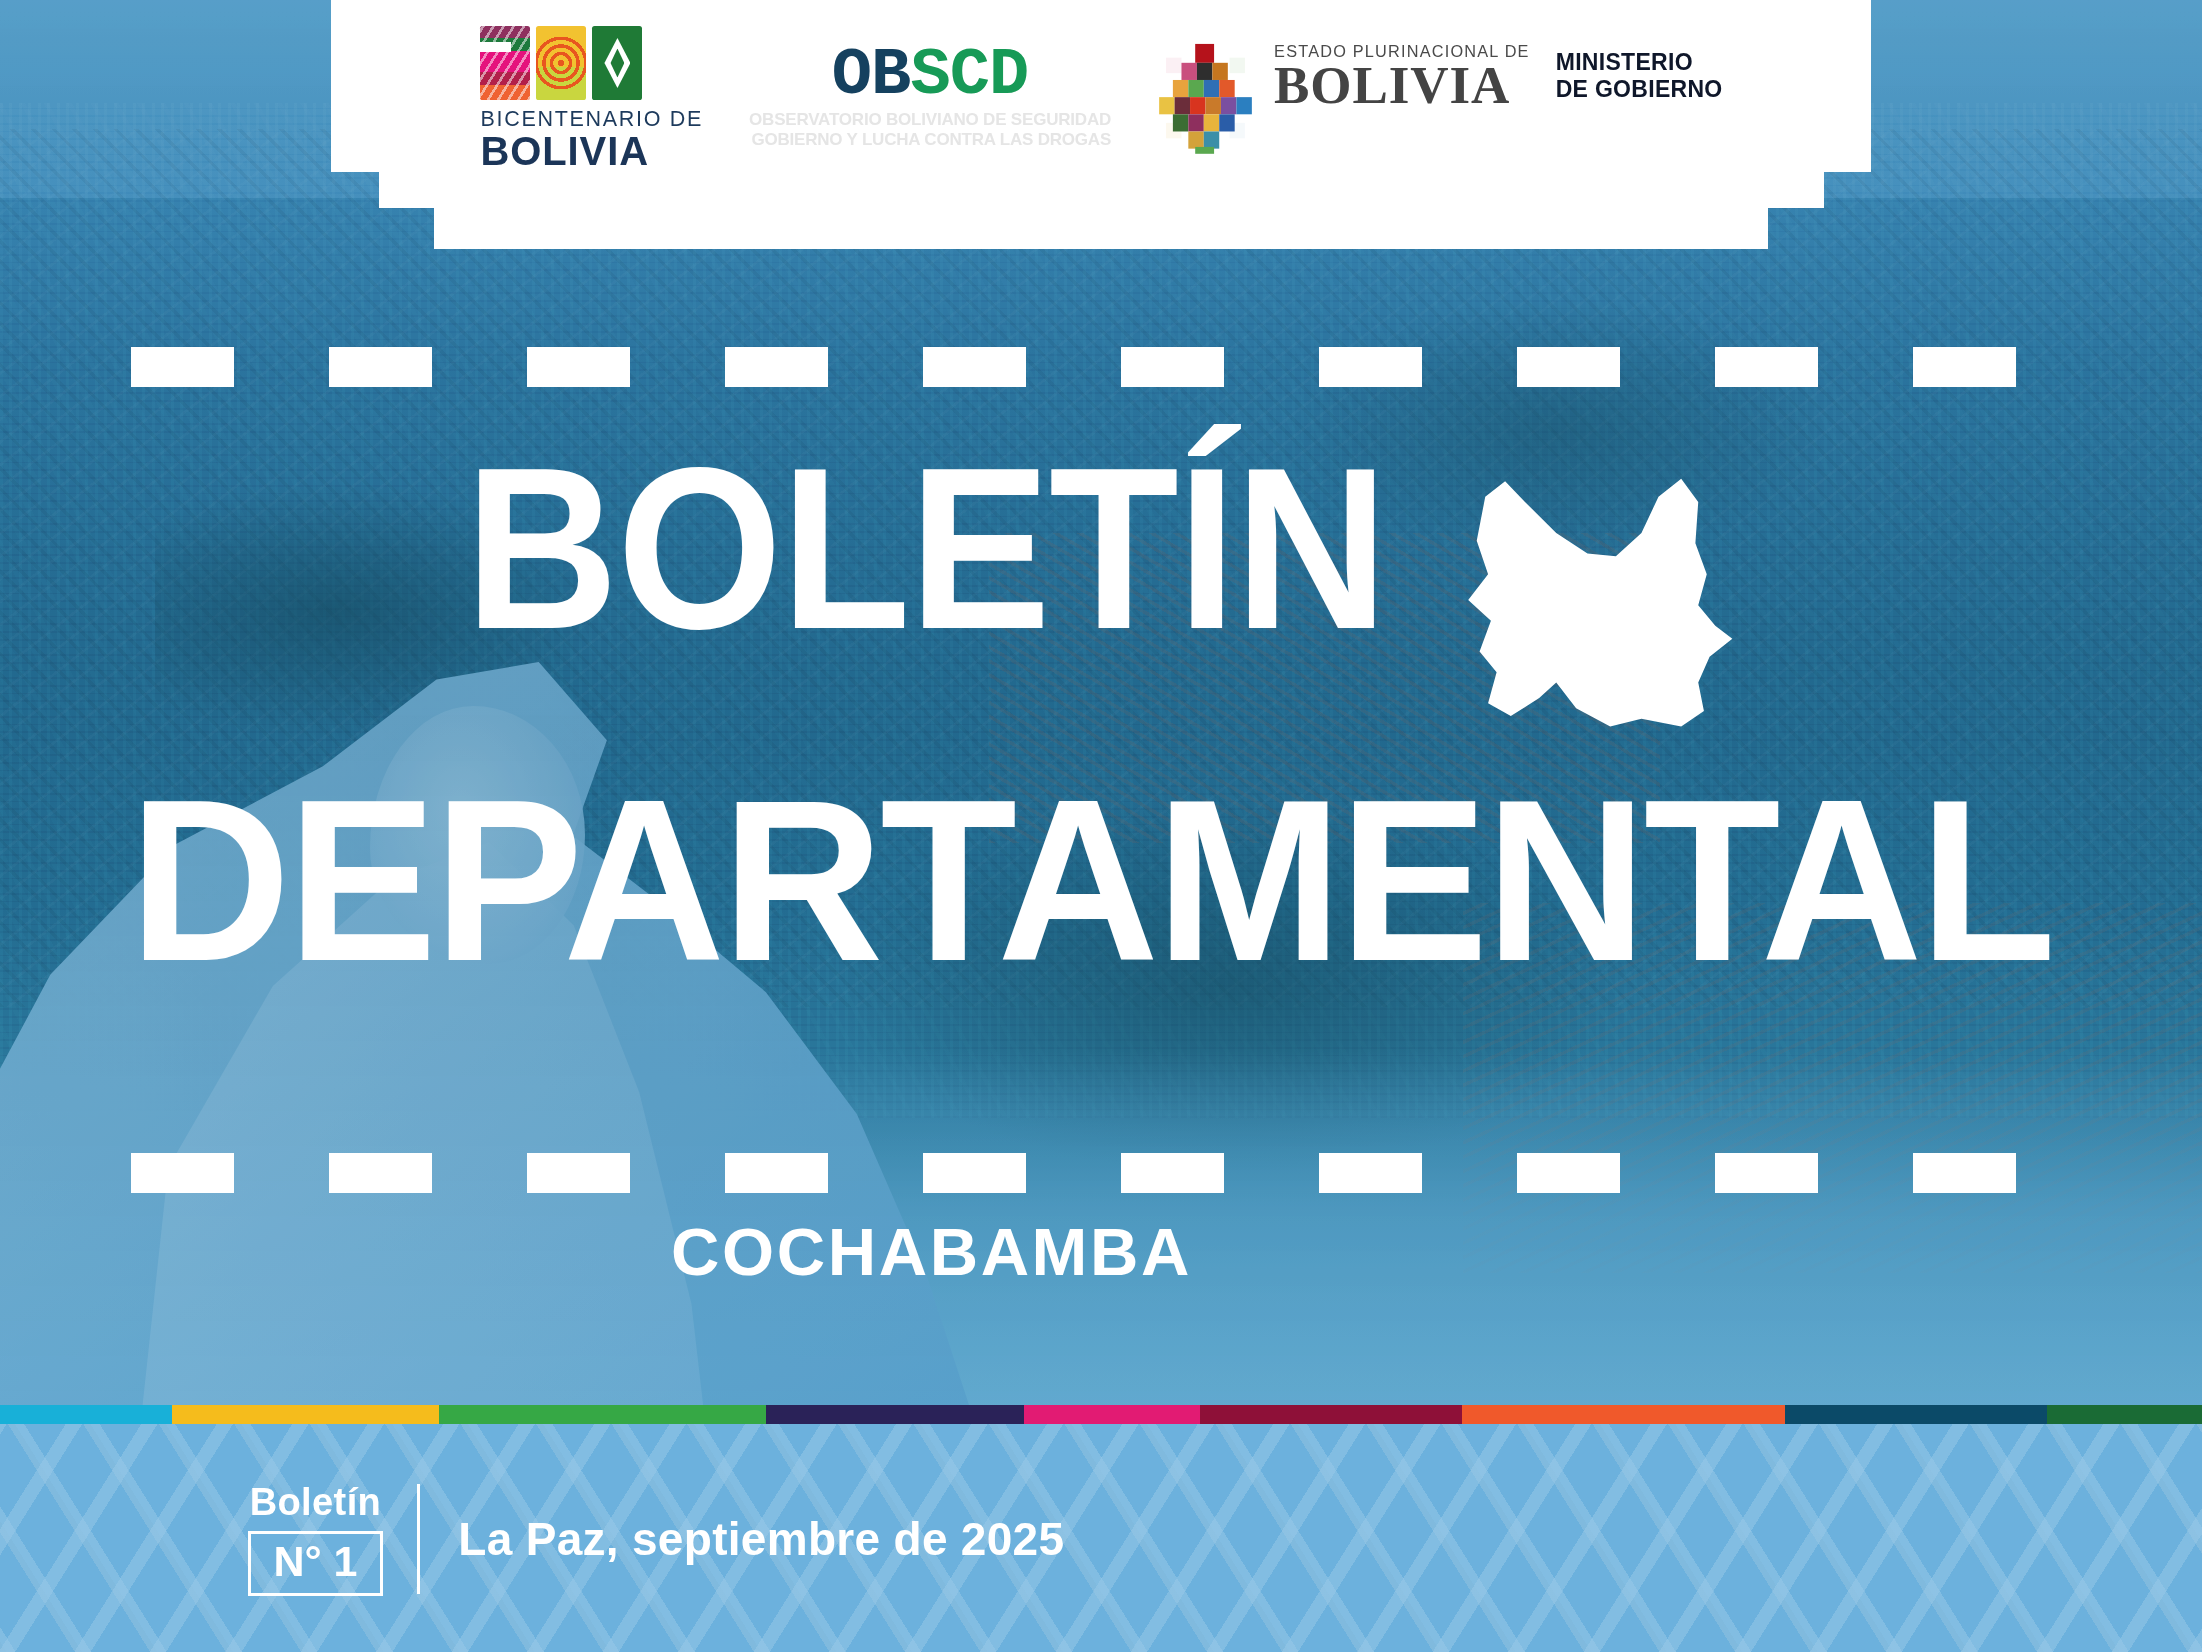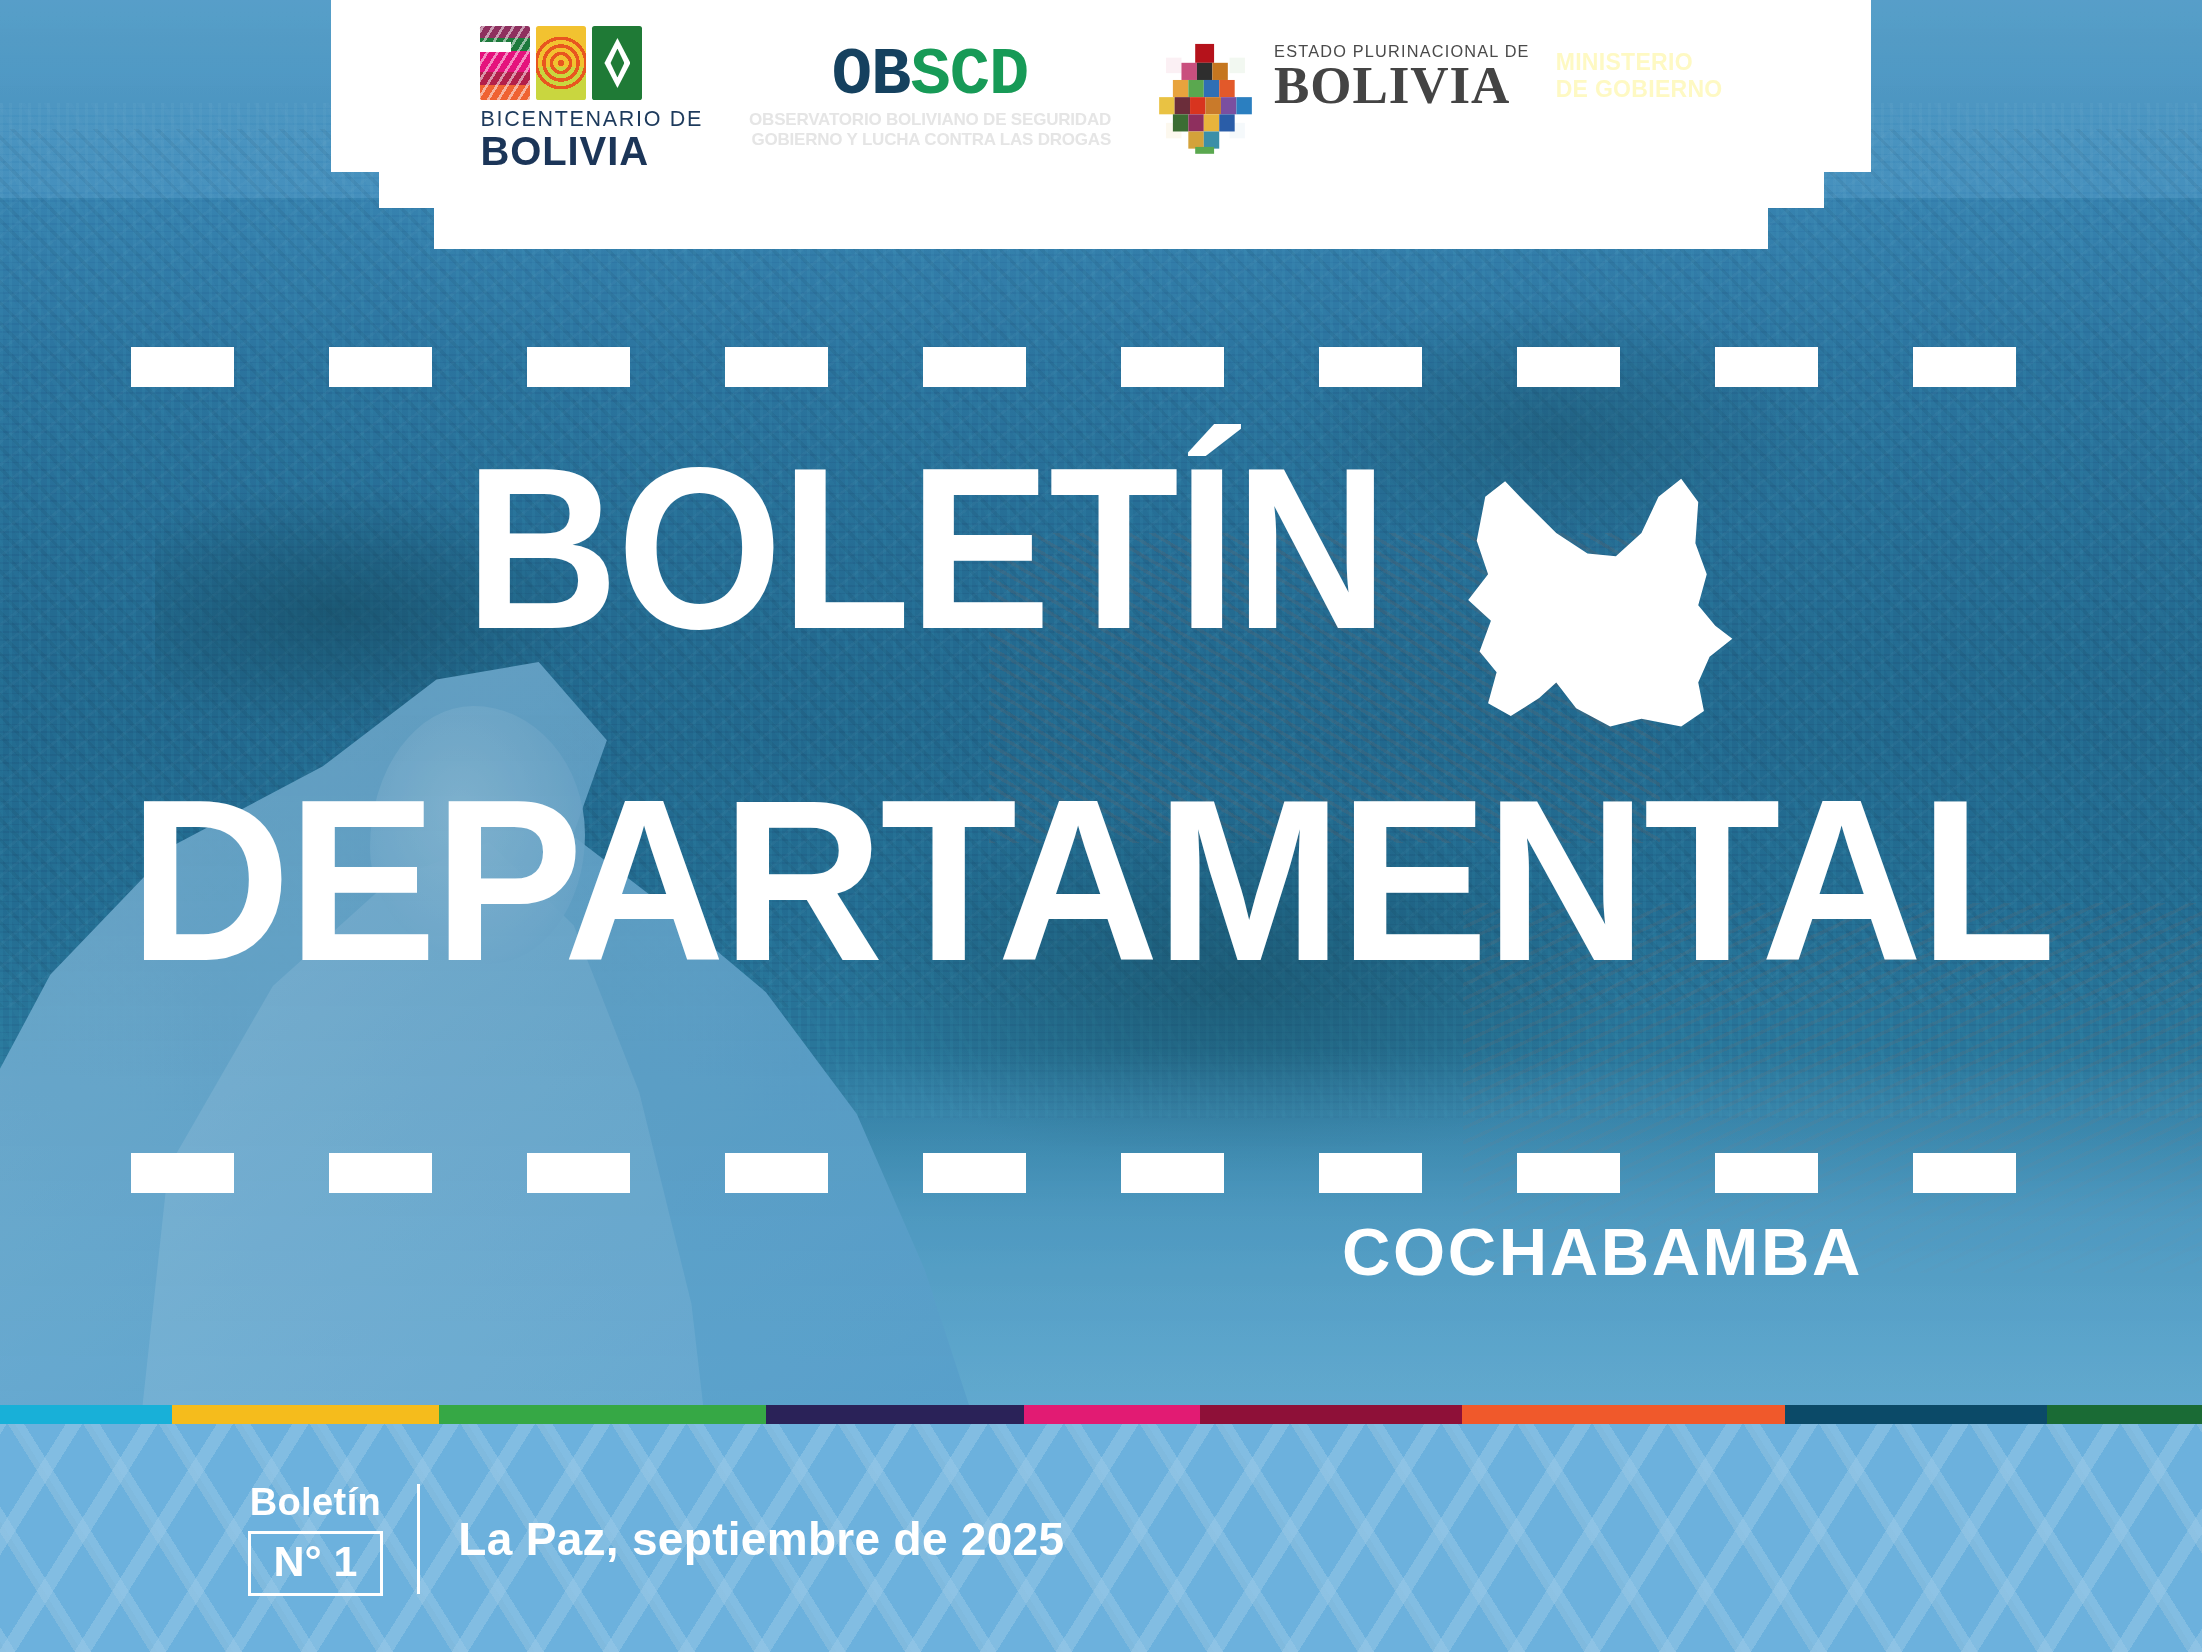--- a/index.html
+++ b/index.html
@@ -111,21 +111,21 @@
   .obscd .big i { font-style:normal; }
   .obscd .big .g { color:#179a57; }
   .obscd .sub { font-size:17px; font-weight:700; color:#e5e5e5; line-height:1.22; text-align:right; letter-spacing:-0.2px; margin-top:4.3px; }
 
   
   .minist { display:flex; align-items:flex-start; gap:17px; }
   .chakana { width:103px; height:112px; position:relative; }
   .mlab { display:flex; align-items:center; gap:26px; }
   .mlab .epd { font-size:16.3px; letter-spacing:1.2px; color:#4a4a4a; }
   .mlab .bol { font-family:"Liberation Serif", serif; font-size:53px; font-weight:700; color:#444; letter-spacing:0.9px; line-height:.92; }
-  .mgob { font-size:23px; font-weight:700; color:#fef9c3; line-height:1.18; letter-spacing:0.3px; }
+  .mgob { font-size:23px; font-weight:700; color:#0f172a; line-height:1.18; letter-spacing:0.3px; }
 
   
   .dashrow { position:absolute; left:131px; width:1970px; height:40px; display:flex; gap:0; }
   .dashrow .d { width:103px; height:40px; background:#fff; margin-right:95px; flex:0 0 auto; }
   .dash-top { top:347px; }
   .dash-bot { top:1153px; }
 
   
   .title { position:absolute; left:0; width:2203px; color:#fff; font-weight:700;
            text-transform:uppercase; line-height:.88; }
@@ -135,21 +135,21 @@
                transform:scaleX(.97); transform-origin:left center; }
   .mapshape {
      position:absolute; left:1454px; top:471px; width:284px; height:258px; background:#fff;
      clip-path:polygon(11% 10%, 18% 4%, 25% 12%, 36% 24%, 47% 32%, 57% 33%, 66% 24%, 72% 10%,
                        80% 3%, 86% 12%, 85% 28%, 89% 40%, 86% 52%, 92% 60%, 98% 65%,
                        90% 72%, 86% 82%, 88% 93%, 80% 99%, 66% 96%, 55% 99%, 43% 92%,
                        36% 82%, 30% 88%, 20% 95%, 12% 90%, 15% 78%, 9% 70%, 13% 58%,
                        5% 50%, 12% 40%, 8% 27%);
   }
 
-  .t-city { position:absolute; top:1213px; left:0; width:1863px; text-align:right;
+  .t-city { position:absolute; top:1213px; left:0; width:1863px; text-align:center;
             font-size:67px; font-weight:700; color:#fff; letter-spacing:2.6px; }
 
   
   .stripe { position:absolute; top:1405px; left:0; width:2203px; height:19px; display:flex; }
   .stripe span { height:100%; }
 
   
   .footer { position:absolute; left:0; bottom:0; width:2203px; height:229px;
             background:#6cb1dd; overflow:hidden; }
   .footer .pat { position:absolute; inset:0; opacity:.30;

